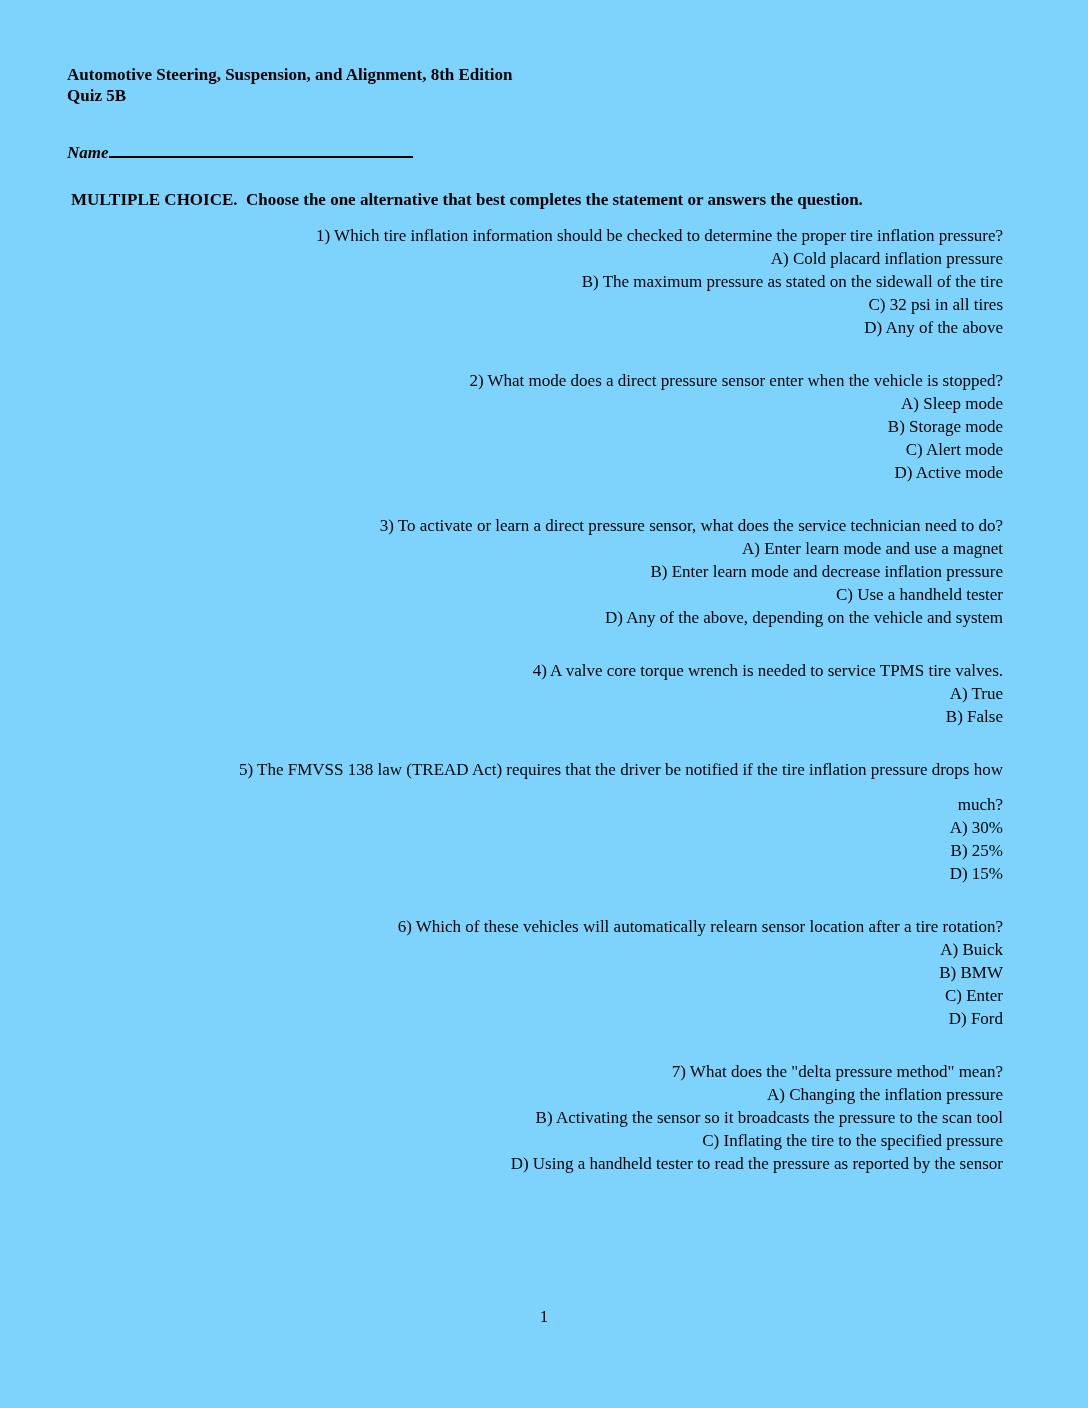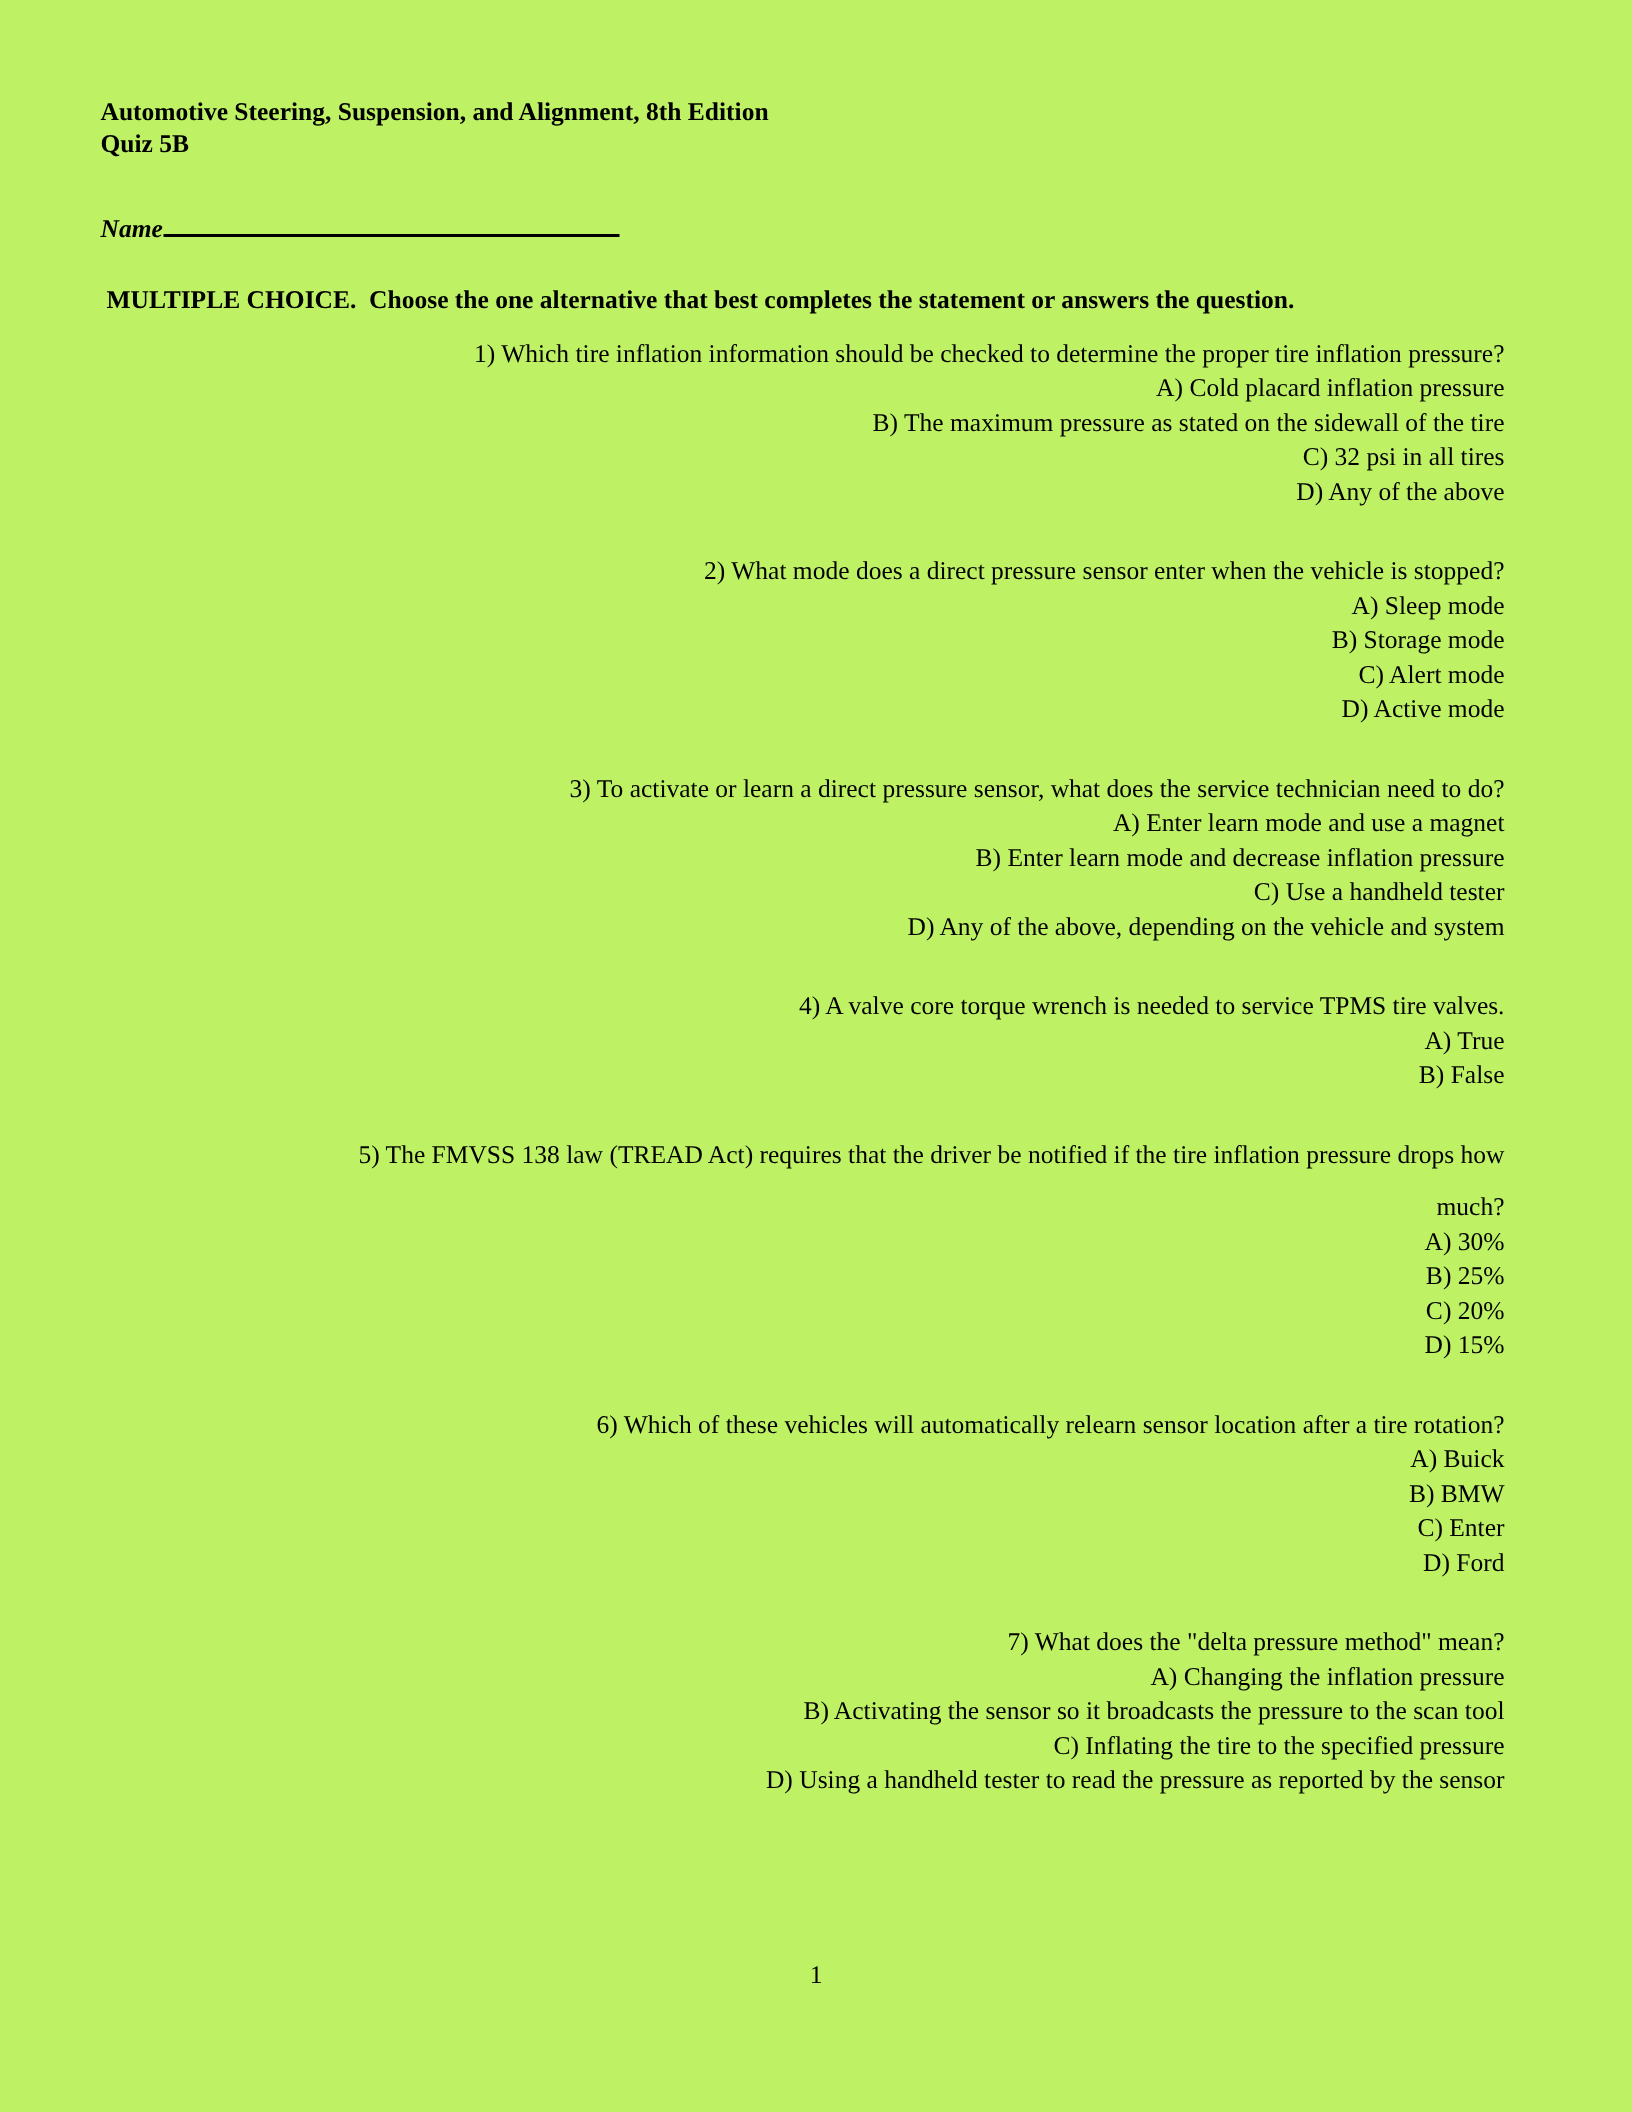--- a/index.html
+++ b/index.html
@@ -4,21 +4,21 @@
 <style>
   html, body {
     margin: 0;
     padding: 0;
     background: #ffffff;
   }
   .page {
     position: relative;
     width: 1088px;
     height: 1408px;
-    background: #bef264;
+    background: #7dd3fc;
     color: #000000;
     font-family: "Liberation Serif", "DejaVu Serif", serif;
     font-size: 17px;
     overflow: hidden;
   }
   .doc-header {
     position: absolute;
     left: 67px;
     top: 64px;
     font-weight: bold;
@@ -126,21 +126,20 @@
       <div class="question">
         <p class="q-text">4) A valve core torque wrench is needed to service TPMS tire valves.</p>
         <p class="q-option">A) True</p>
         <p class="q-option">B) False</p>
       </div>
       <div class="question">
         <p class="q-text">5) The FMVSS 138 law (TREAD Act) requires that the driver be notified if the tire inflation pressure drops how</p>
         <p class="q-cont">much?</p>
         <p class="q-option">A) 30%</p>
         <p class="q-option">B) 25%</p>
-        <p class="q-option">C) 20%</p>
         <p class="q-option">D) 15%</p>
       </div>
       <div class="question">
         <p class="q-text">6) Which of these vehicles will automatically relearn sensor location after a tire rotation?</p>
         <p class="q-option">A) Buick</p>
         <p class="q-option">B) BMW</p>
         <p class="q-option">C) Enter</p>
         <p class="q-option">D) Ford</p>
       </div>
       <div class="question">

